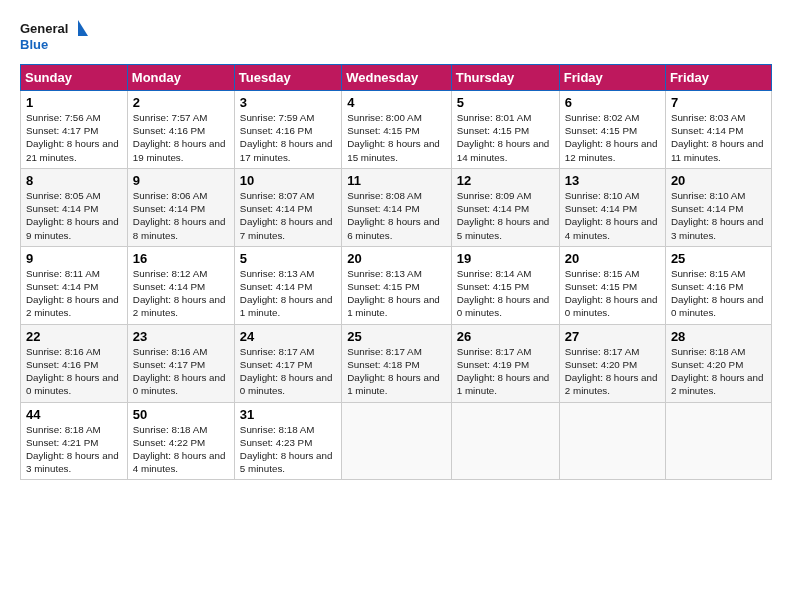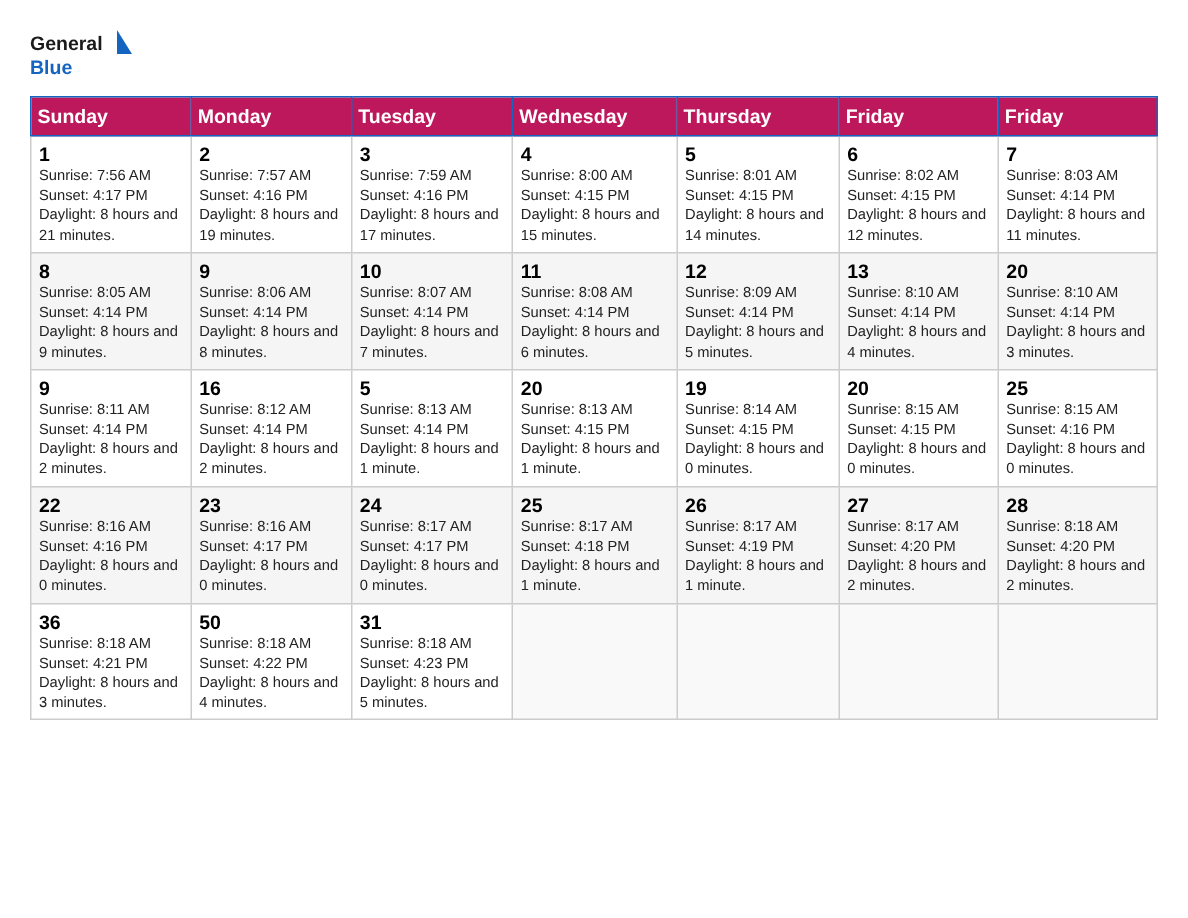--- a/index.html
+++ b/index.html
@@ -337,21 +337,21 @@
         <span class="day-num">28</span>
         <div class="day-detail">
           Sunrise: 8:18 AM<br>
           Sunset: 4:20 PM<br>
           Daylight: 8 hours and 2 minutes.
         </div>
       </td>
         </tr>
         <tr>
           <td>
-        <span class="day-num">36</span>
+        <span class="day-num">44</span>
         <div class="day-detail">
           Sunrise: 8:18 AM<br>
           Sunset: 4:21 PM<br>
           Daylight: 8 hours and 3 minutes.
         </div>
       </td>
           <td>
         <span class="day-num">50</span>
         <div class="day-detail">
           Sunrise: 8:18 AM<br>

